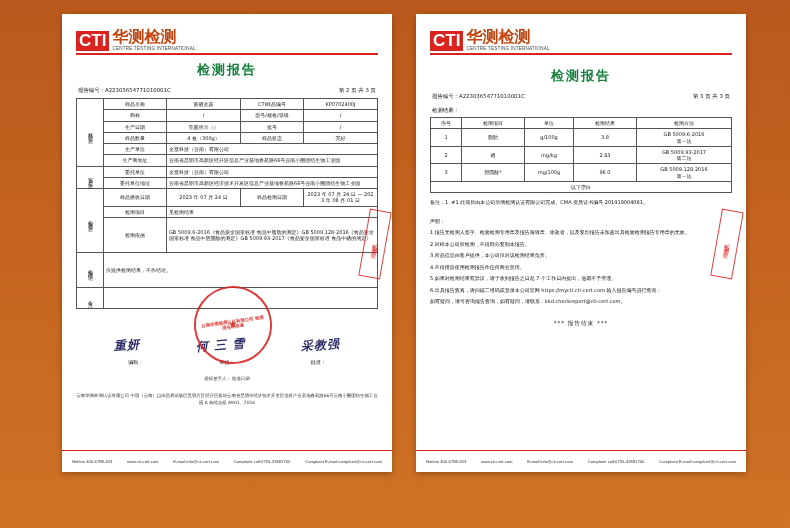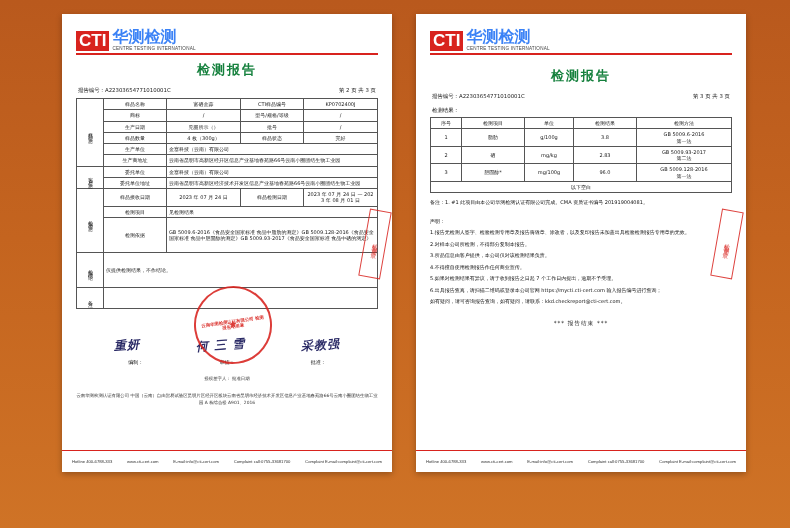--- a/index.html
+++ b/index.html
@@ -25,21 +25,21 @@
   .hdr{display:flex;align-items:flex-start;gap:6px;padding-top:4px;}
   .cti{
     display:flex;align-items:flex-end;gap:3px;
   }
   .cti-badge{
     font-weight:bold;font-size:17px;color:#ffffff;background:#d8231e;
     padding:1px 3px 2px 3px;letter-spacing:0px;line-height:17px;
     font-family:"Liberation Sans", sans-serif;
   }
   .cti-cn{
-    font-size:16px;font-weight:bold;color:#3b82f6;line-height:17px;
+    font-size:16px;font-weight:bold;color:#c2410c;line-height:17px;
     font-family:"DejaVu Sans", sans-serif;
   }
   .cti-sub{
     font-size:4.6px;color:#444;letter-spacing:.2px;margin-top:1px;
     font-family:"Liberation Sans", sans-serif;
   }
   .redline{height:2px;background:#d8231e;margin-top:2px;}
   .doctitle{
     text-align:center;font-size:13px;font-weight:bold;color:#15803d;
     margin-top:6px;letter-spacing:2px;

